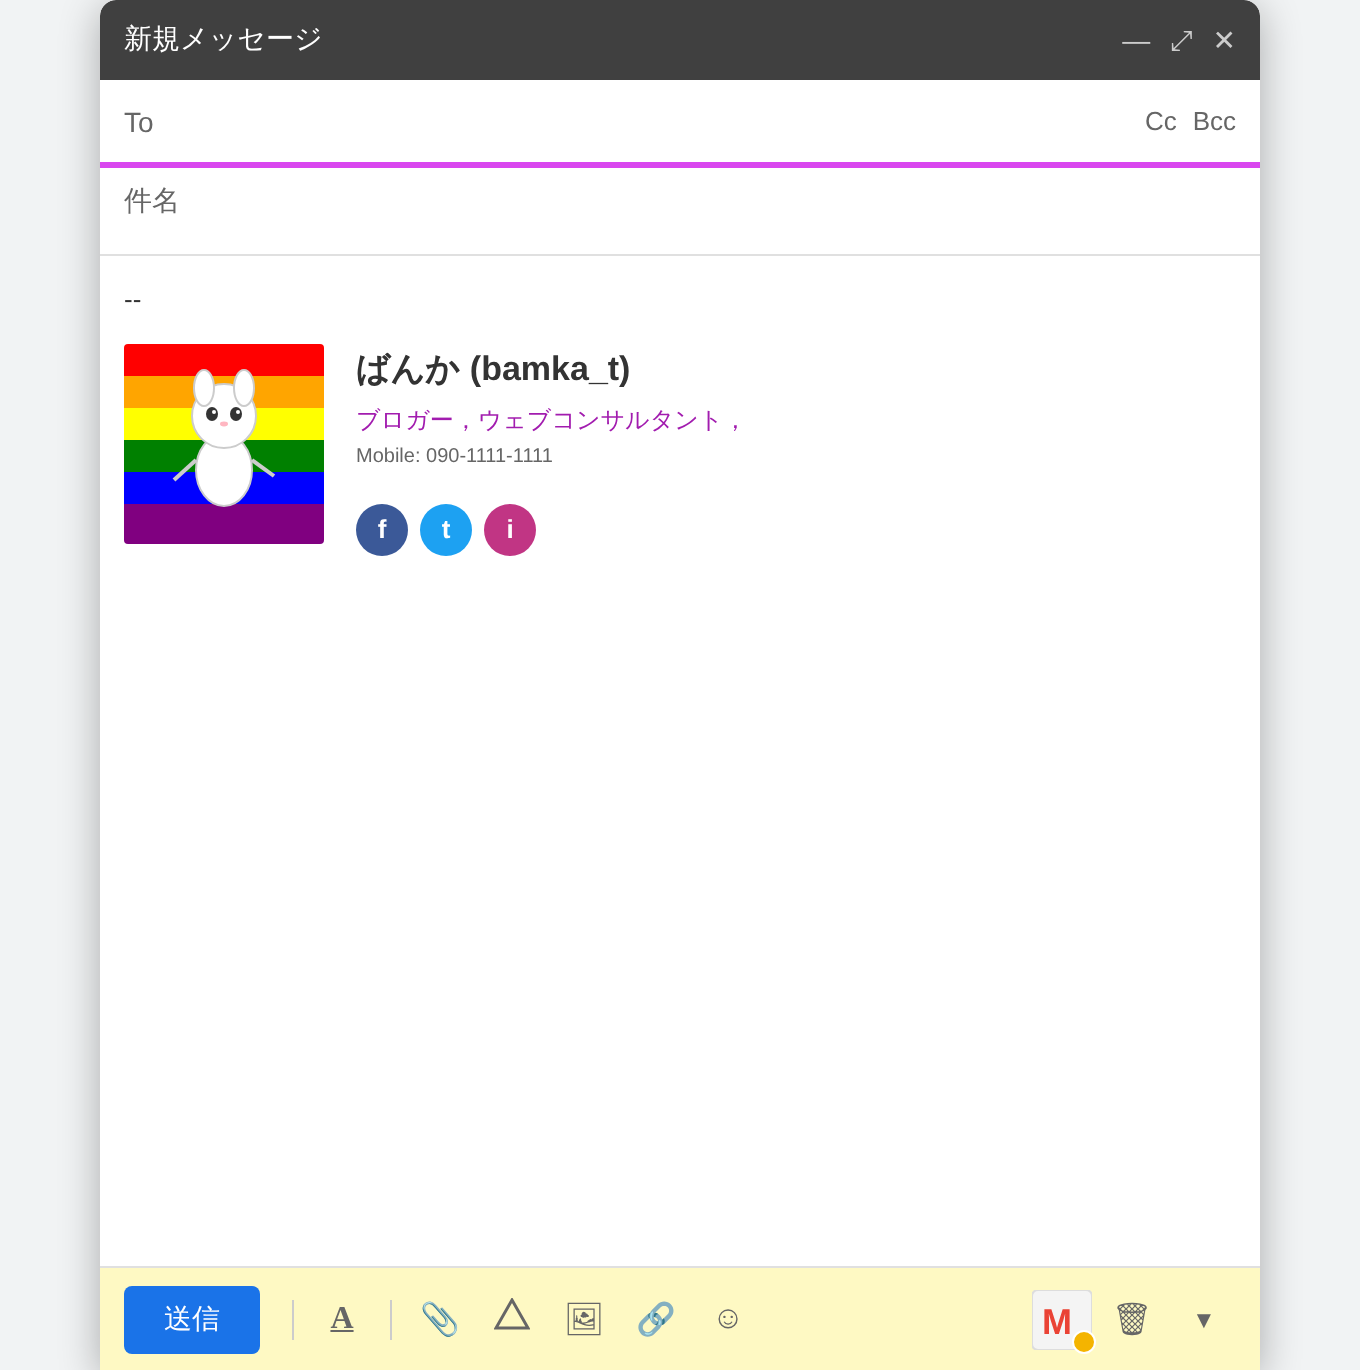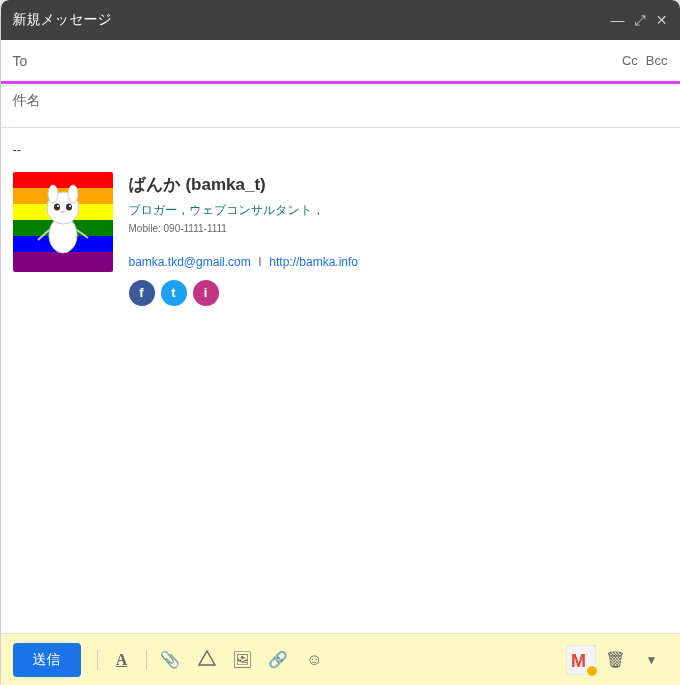--- a/index.html
+++ b/index.html
@@ -1,19 +1,19 @@
 <!DOCTYPE html>
 <html><head>
   <meta charset="utf-8">
   <style>
     * { box-sizing: border-box; margin: 0; padding: 0; }
     body { font-family: Arial, sans-serif; background: #f1f3f4; display: flex; justify-content: center; align-items: center; min-height: 100vh; }
 
     .compose-window {
-      width: 679px;
+      width: 580px;
       height: 685px;
       background: #fff;
       border-radius: 8px 8px 0 0;
       box-shadow: 0 4px 20px rgba(0,0,0,0.3);
       display: flex;
       flex-direction: column;
       overflow: hidden;
     }
 
     .title-bar {
@@ -154,21 +154,21 @@
 
     .sig-name {
       font-size: 17px;
       font-weight: bold;
       color: #333;
       margin-bottom: 4px;
     }
 
     .sig-title {
       font-size: 12px;
-      color: #0f766e;
+      color: #a21caf;
       margin-bottom: 2px;
     }
 
     .sig-mobile {
       font-size: 10px;
       color: #666;
       margin-bottom: 16px;
     }
 
     .sig-email-link {
@@ -303,25 +303,20 @@
             <line x1="16" y1="50" x2="5" y2="60" stroke="#ccc" stroke-width="2"></line>
             <line x1="44" y1="50" x2="55" y2="58" stroke="#ccc" stroke-width="2"></line>
           </svg>
         </div>
       </div>
 
       <div class="sig-info">
         <div class="sig-name">ばんか (bamka_t)</div>
         <div class="sig-title">ブロガー，ウェブコンサルタント，</div>
         <div class="sig-mobile">Mobile: 090-1111-1111</div>
-        <div>
-          <a class="sig-email-link" href="#">bamka.tkd@gmail.com</a>
-          <span style="color:#666; font-size:12px; margin:0 4px;">I</span>
-          <a class="sig-email-link" href="#">http://bamka.info</a>
-        </div>
 
         <div class="sig-social">
           <div class="social-btn social-facebook">f</div>
           <div class="social-btn social-twitter">t</div>
           <div class="social-btn social-instagram">i</div>
         </div>
       </div>
     </div>
   </div>
 

